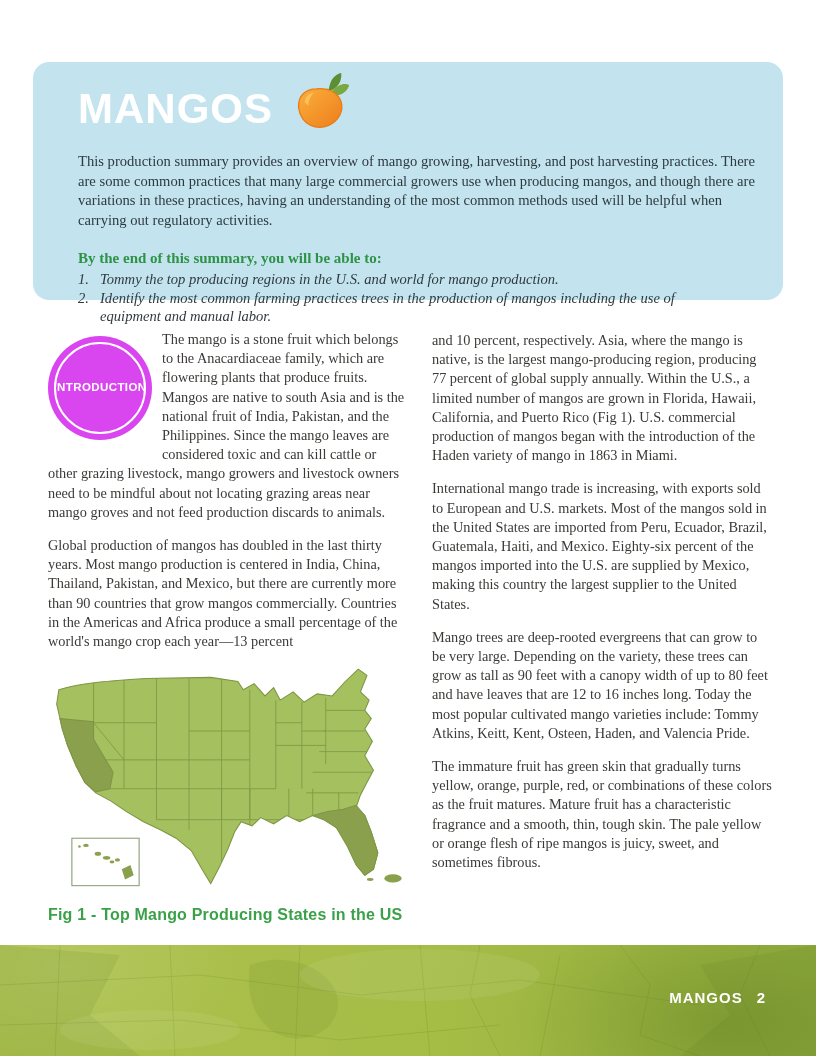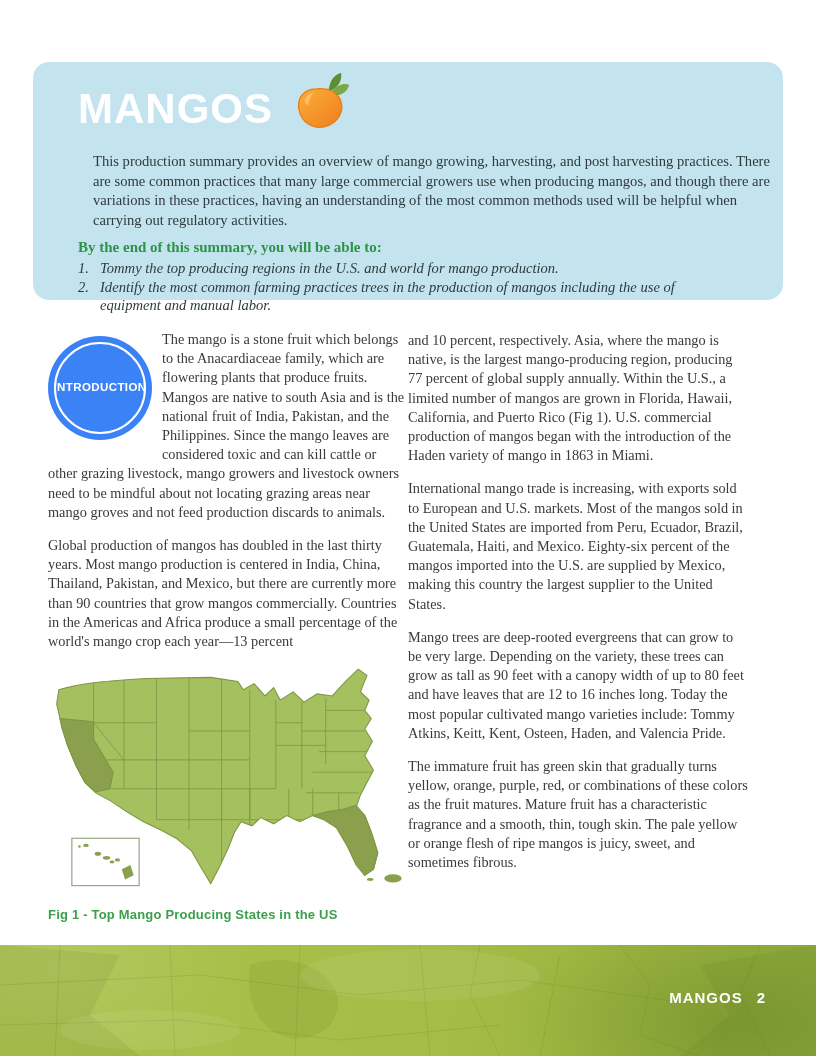--- a/index.html
+++ b/index.html
@@ -18,66 +18,65 @@
   .hero-title-row{display:flex;align-items:flex-start;gap:14px;height:62px;}
   .hero-title{
     font-family:"Liberation Sans", sans-serif;
     font-weight:bold;font-size:42px;letter-spacing:1px;color:#ffffff;
     line-height:58px;
   }
   .mango-svg{width:64px;height:64px;margin-top:-8px;}
   .hero-para{
     margin-top:10px;font-size:14.6px;line-height:19.5px;color:#2f3a3e;
     width:692px;
-    margin-left:15px;
-  }
-  .objectives{margin-top:8px;}
+  }
+  .objectives{margin-top:19px;}
   .objectives-heading{
     font-weight:bold;font-size:15px;color:#2e9247;line-height:18px;
   }
   .objectives ol{margin:3px 0 0 0;padding:0;list-style:none;}
   .objectives li{
     display:flex;font-style:italic;font-size:14.6px;line-height:18.5px;color:#2f3a3e;
   }
   .objectives .num{width:22px;flex:0 0 22px;}
   .objectives .obj-text{width:620px;}
 
   
   .col-left{
     position:absolute;left:48px;top:330px;width:360px;
     font-size:14.3px;line-height:19.2px;color:#3c3a37;
   }
   .col-right{
-    position:absolute;left:408px;top:331px;width:340px;
+    position:absolute;left:432px;top:331px;width:340px;
     font-size:14.3px;line-height:19.2px;color:#3c3a37;
   }
   .col-right p{margin:0 0 14px 0;}
   .col-left p{margin:0 0 14px 0;}
 
   .badge{
     float:left;width:104px;height:104px;border-radius:50%;
-    background:#3b82f6;position:relative;margin:6px 10px 6px 0;
+    background:#d946ef;position:relative;margin:6px 10px 6px 0;
   }
   .badge::before{
     content:"";position:absolute;inset:6px;border:2.5px solid #ffffff;border-radius:50%;
   }
   .badge-label{
     position:absolute;top:0;left:0;right:0;bottom:0;
     display:flex;align-items:center;justify-content:center;
     font-family:"Liberation Sans", sans-serif;font-weight:bold;
     font-size:11.5px;letter-spacing:.4px;color:#ffffff;
   }
   .italic{}
 
   
   .figure{margin-top:12px;}
   .map-svg{width:358px;height:232px;display:block;}
   .fig-caption{
     margin-top:8px;font-family:"Liberation Sans", sans-serif;
-    font-weight:bold;font-size:13px;color:#3ba149;letter-spacing:.2px;
+    font-weight:bold;font-size:16px;color:#3ba149;letter-spacing:.2px;
   }
 
   
   .footer{
     position:absolute;left:0;bottom:0;width:816px;height:111px;
     background:
       radial-gradient(ellipse 300px 160px at 88% 70%, rgba(70,100,15,.28), rgba(70,100,15,0) 70%),
       radial-gradient(ellipse 260px 140px at 8% 20%, rgba(255,255,255,.10), rgba(255,255,255,0) 70%),
       linear-gradient(96deg,#adc24e 0%,#a5bc45 55%,#90ac3d 100%);
     overflow:hidden;

